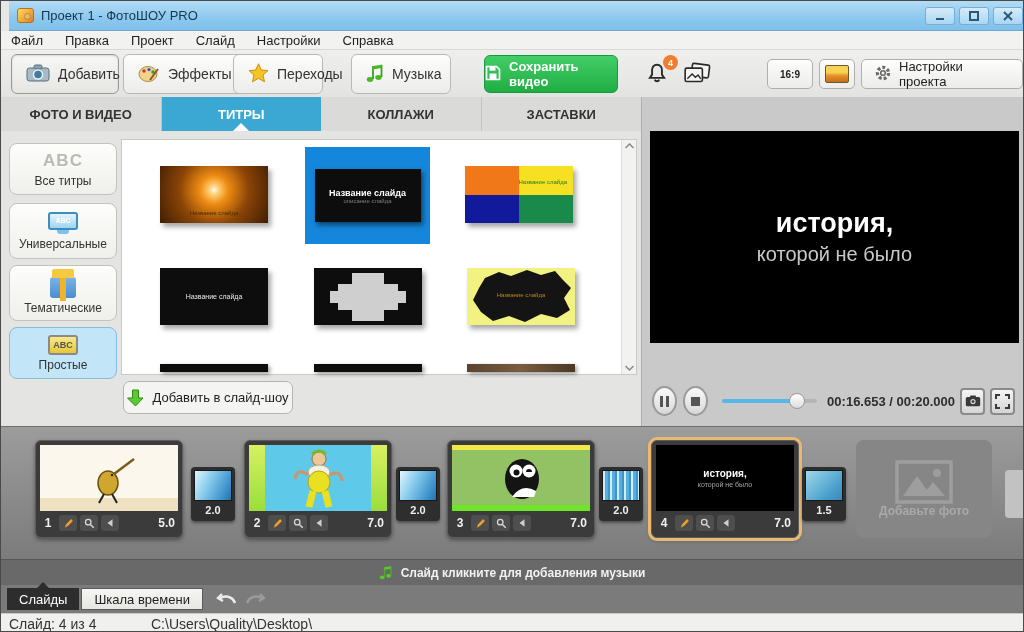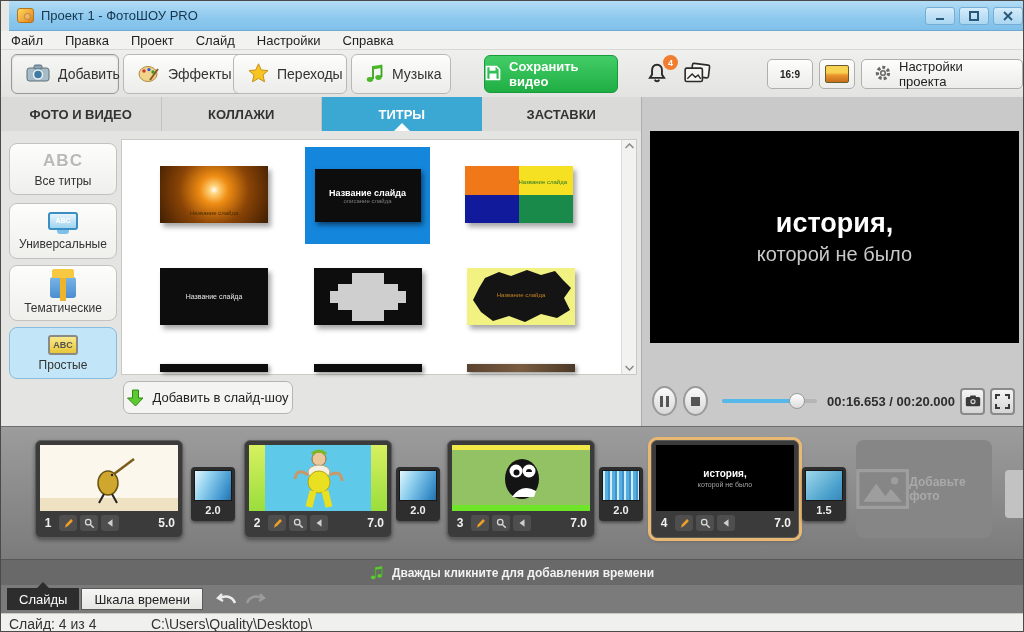--- a/index.html
+++ b/index.html
@@ -89,21 +89,21 @@
   .slide-card.selected{box-shadow:0 0 0 3px #e9b873,0 2px 5px rgba(0,0,0,.4);}
   .thumb{width:100%;height:66px;overflow:hidden;position:relative;}
   .slide-footer{height:20px;margin-top:2px;display:flex;align-items:center;gap:3px;}
   .s-num{color:#f0f0f0;font-size:12px;font-weight:bold;width:16px;text-align:center;}
   .chip{width:18px;height:16px;background:#4e4e4e;border-radius:3px;display:flex;align-items:center;justify-content:center;}
   .s-dur{margin-left:auto;color:#f0f0f0;font-size:12px;font-weight:bold;padding-right:3px;}
   .trans{position:absolute;top:40px;width:44px;height:54px;background:#2e2e2e;border-radius:4px;padding:3px;box-shadow:0 2px 3px rgba(0,0,0,.4);}
   .trans-img{width:100%;height:31px;background:linear-gradient(115deg,#e2f5fd 0%,#8fd0ee 35%,#3d92cc 80%,#2a6ea8 100%);border:1px solid #181818;}
   .trans-img.streaks{background:repeating-linear-gradient(90deg,#cfeefb 0 2px,#58aede 2px 5px,#3d92cc 5px 7px);}
   .trans-lbl{text-align:center;color:#eee;font-size:11px;font-weight:bold;line-height:18px;}
-  .addphoto{position:absolute;left:855px;top:13px;width:136px;height:98px;background:#868686;border-radius:8px;display:flex;flex-direction:row;align-items:center;justify-content:center;gap:0;}
+  .addphoto{position:absolute;left:855px;top:13px;width:136px;height:98px;background:#868686;border-radius:8px;display:flex;flex-direction:column;align-items:center;justify-content:center;gap:0;}
   .addphoto-lbl{color:#a9a9a9;font-size:12px;font-weight:bold;}
   .partial-chip{position:absolute;left:1004px;top:43px;width:20px;height:48px;background:#c2c2c2;border-radius:4px 0 0 4px;}
   .thumb1{background:#fbf7ec;}
   .thumb1 .ground{position:absolute;bottom:0;left:0;width:100%;height:13px;background:#efe2c2;}
   .thumb2{background:#5ec9e9;}
   .thumb2 .bar{position:absolute;top:0;width:16px;height:100%;background:linear-gradient(#d8f060,#9ade3c);}
   .thumb3{background:#92c263;}
   .thumb3 .stripe-t{position:absolute;top:0;left:0;width:100%;height:5px;background:#f2e948;}
   .thumb3 .stripe-b{position:absolute;bottom:0;left:0;width:100%;height:6px;background:#6fe52a;}
   .thumb4{background:#000;display:flex;flex-direction:column;align-items:center;justify-content:center;gap:2px;}
@@ -172,21 +172,21 @@
     <div class="tool-tab" style="left:122px;width:130px;">
       <span><svg width="22" height="18" viewBox="0 0 22 18">
             <ellipse cx="10" cy="10" rx="9" ry="7.5" fill="#f0d48a" stroke="#b08a3c"></ellipse>
             <circle cx="6" cy="7" r="1.7" fill="#d83030"></circle>
             <circle cx="11" cy="5.6" r="1.7" fill="#3060d8"></circle>
             <circle cx="15" cy="8" r="1.7" fill="#30a030"></circle>
             <line x1="12" y1="16" x2="20" y2="5" stroke="#8a5a28" stroke-width="2"></line>
           </svg></span>
       <span>Эффекты</span>
     </div>
-    <div class="tool-tab" style="left:232px;width:114px;">
+    <div class="tool-tab" style="left:232px;width:90px;">
       <span><svg width="21" height="20" viewBox="0 0 21 20">
             <polygon points="10.5,0.8 13.3,7 20,7.6 15,12 16.5,18.8 10.5,15.3 4.5,18.8 6,12 1,7.6 7.7,7" fill="#f6c423" stroke="#c89012"></polygon>
           </svg></span>
       <span>Переходы</span>
     </div>
     <div class="tool-tab" style="left:350px;width:100px;">
       <span><svg width="18" height="20" viewBox="0 0 18 20">
             <ellipse cx="4" cy="16.5" rx="3.2" ry="2.4" fill="#4ab828"></ellipse>
             <ellipse cx="12.5" cy="14.5" rx="3.2" ry="2.4" fill="#4ab828"></ellipse>
             <line x1="7" y1="16" x2="7" y2="3" stroke="#3aa020" stroke-width="1.8"></line>
@@ -231,25 +231,25 @@
             <circle cx="9" cy="9" r="2.3" fill="none" stroke="#6a6a6a" stroke-width="1.6"></circle>
           </svg></span>
       <span>Настройки проекта</span>
     </div>
   </div>
 
   <div class="content-tabs">
     <div class="ctab">
         <span>ФОТО И ВИДЕО</span>
       </div>
+    <div class="ctab active">
+        <span>ТИТРЫ</span>
+      </div>
     <div class="ctab">
         <span>КОЛЛАЖИ</span>
-      </div>
-    <div class="ctab active">
-        <span>ТИТРЫ</span>
       </div>
     <div class="ctab" style="border-right:none;">
         <span>ЗАСТАВКИ</span>
       </div>
   </div>
 
   <div class="left-bg"></div>
 
   <div class="side-btn" style="top:142px;height:52px;">
     <div class="abc-big">ABC</div>
@@ -529,21 +529,21 @@
   </div>
 
   <div class="music-bar">
     <svg width="14" height="15" viewBox="0 0 18 20">
         <ellipse cx="4" cy="16.5" rx="3.2" ry="2.4" fill="#5cc832"></ellipse>
         <ellipse cx="12.5" cy="14.5" rx="3.2" ry="2.4" fill="#5cc832"></ellipse>
         <line x1="7" y1="16" x2="7" y2="3" stroke="#4ab024" stroke-width="1.8"></line>
         <line x1="15.5" y1="14" x2="15.5" y2="1.8" stroke="#4ab024" stroke-width="1.8"></line>
         <path d="M7 3 L15.5 1.8 L15.5 5 L7 6.4 Z" fill="#5cc832"></path>
       </svg>
-    <span class="music-hint">Дважды кликните для добавления времени</span>
+    <span class="music-hint">Слайд кликните для добавления музыки</span>
   </div>
 
   <div class="bottom-bar">
     <div class="btab active">
         <span>Слайды</span>
       </div>
     <div class="btab plain">
         <span>Шкала времени</span>
       </div>
     <div class="histbtn">

